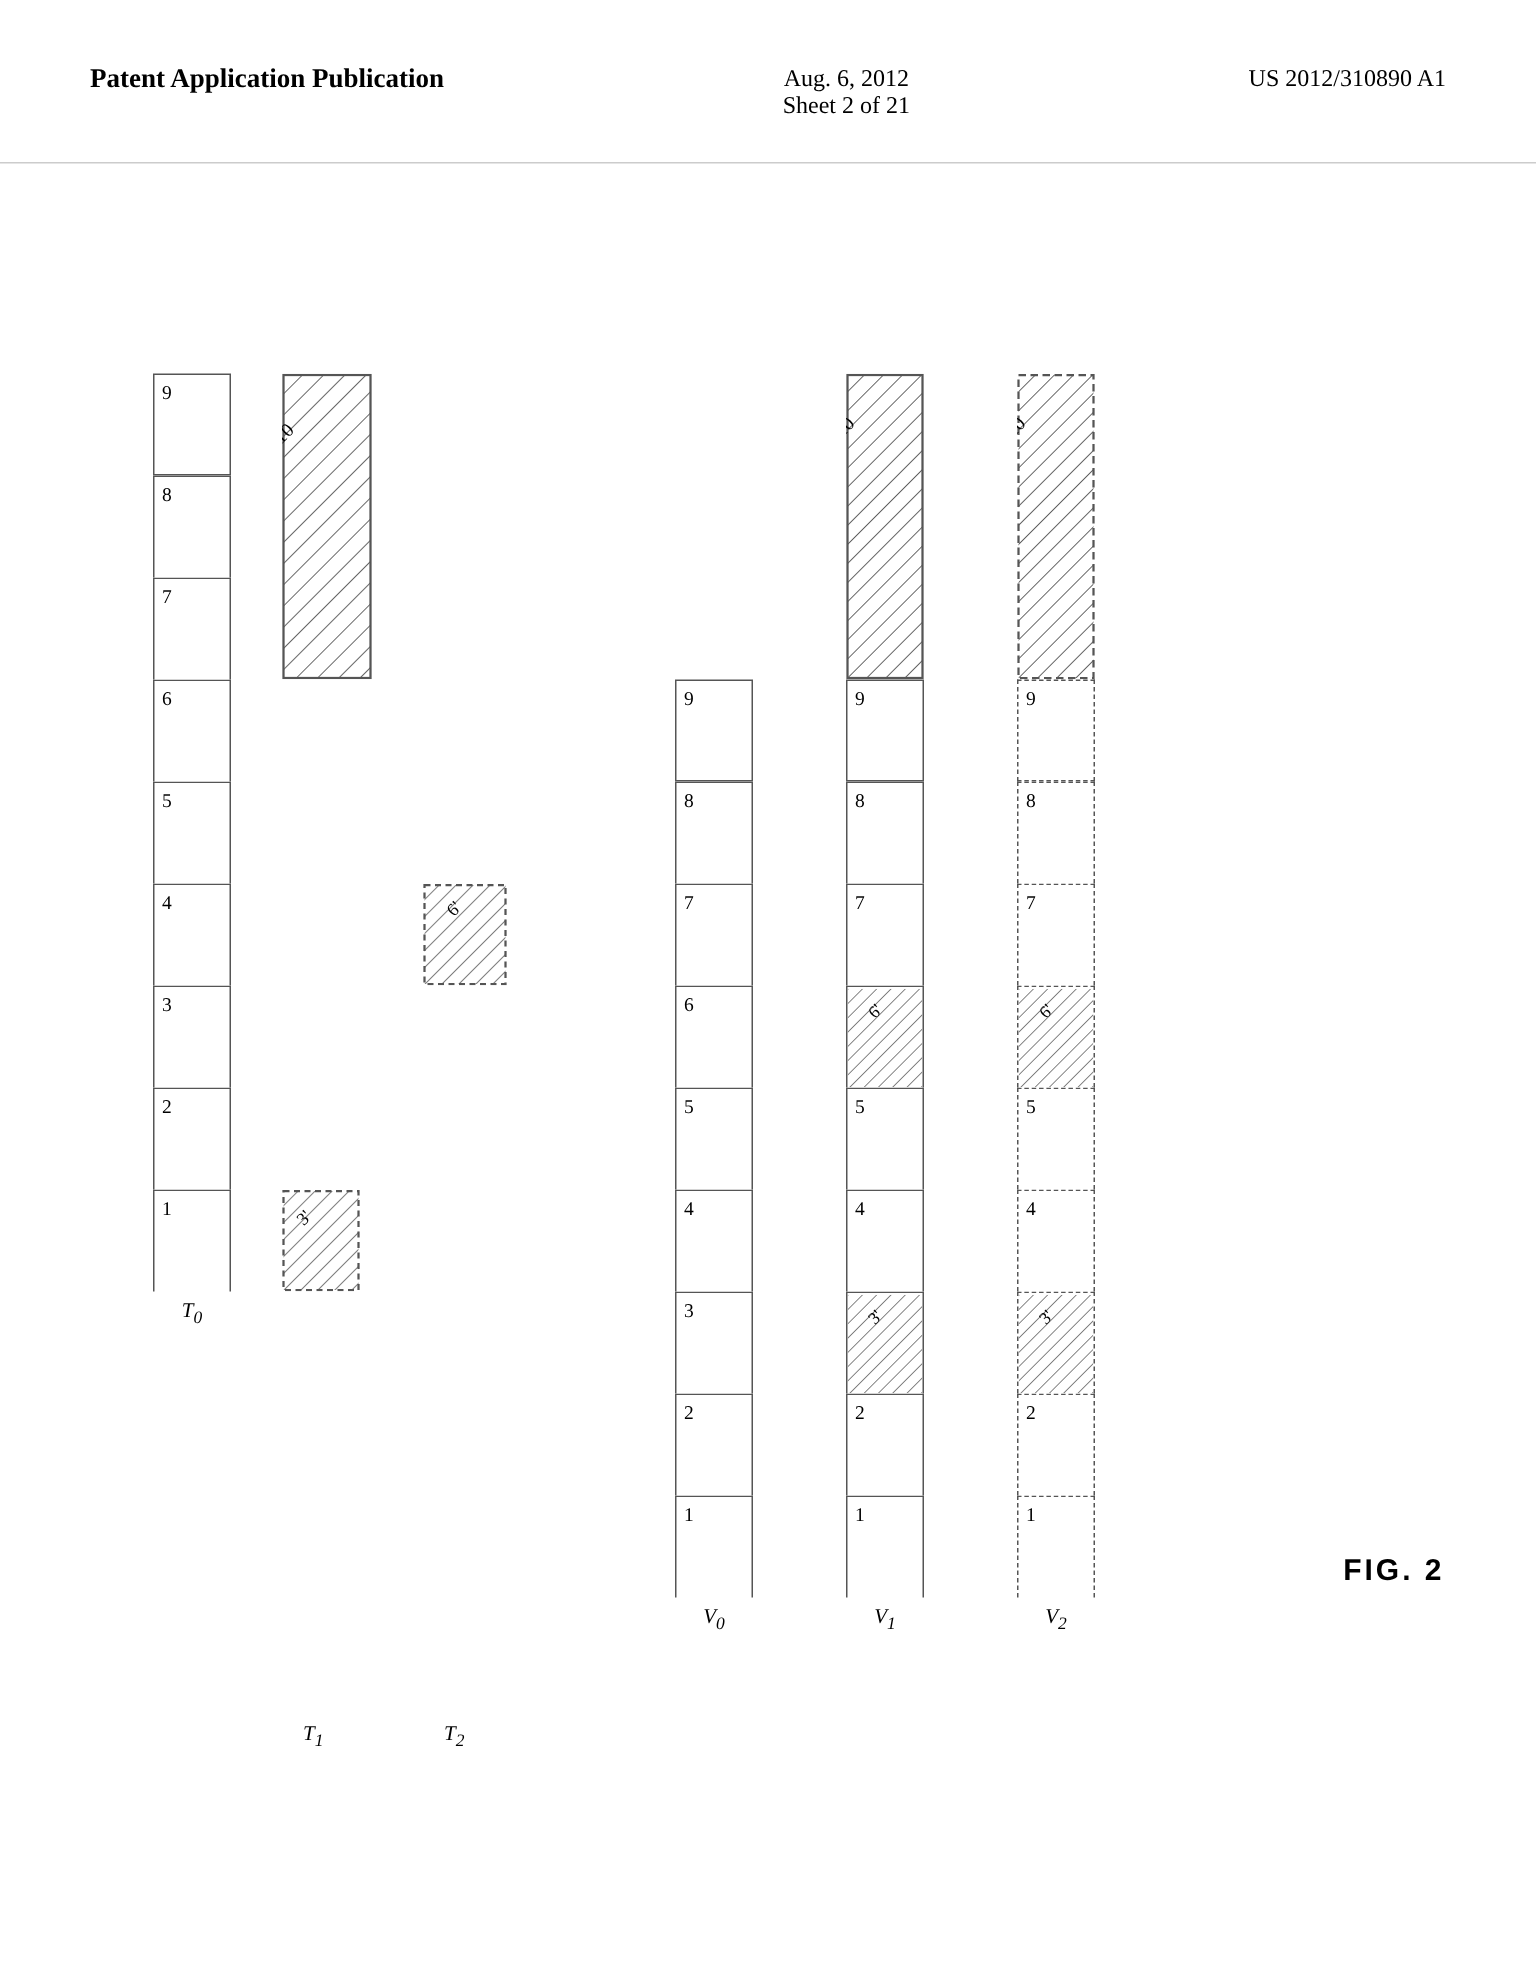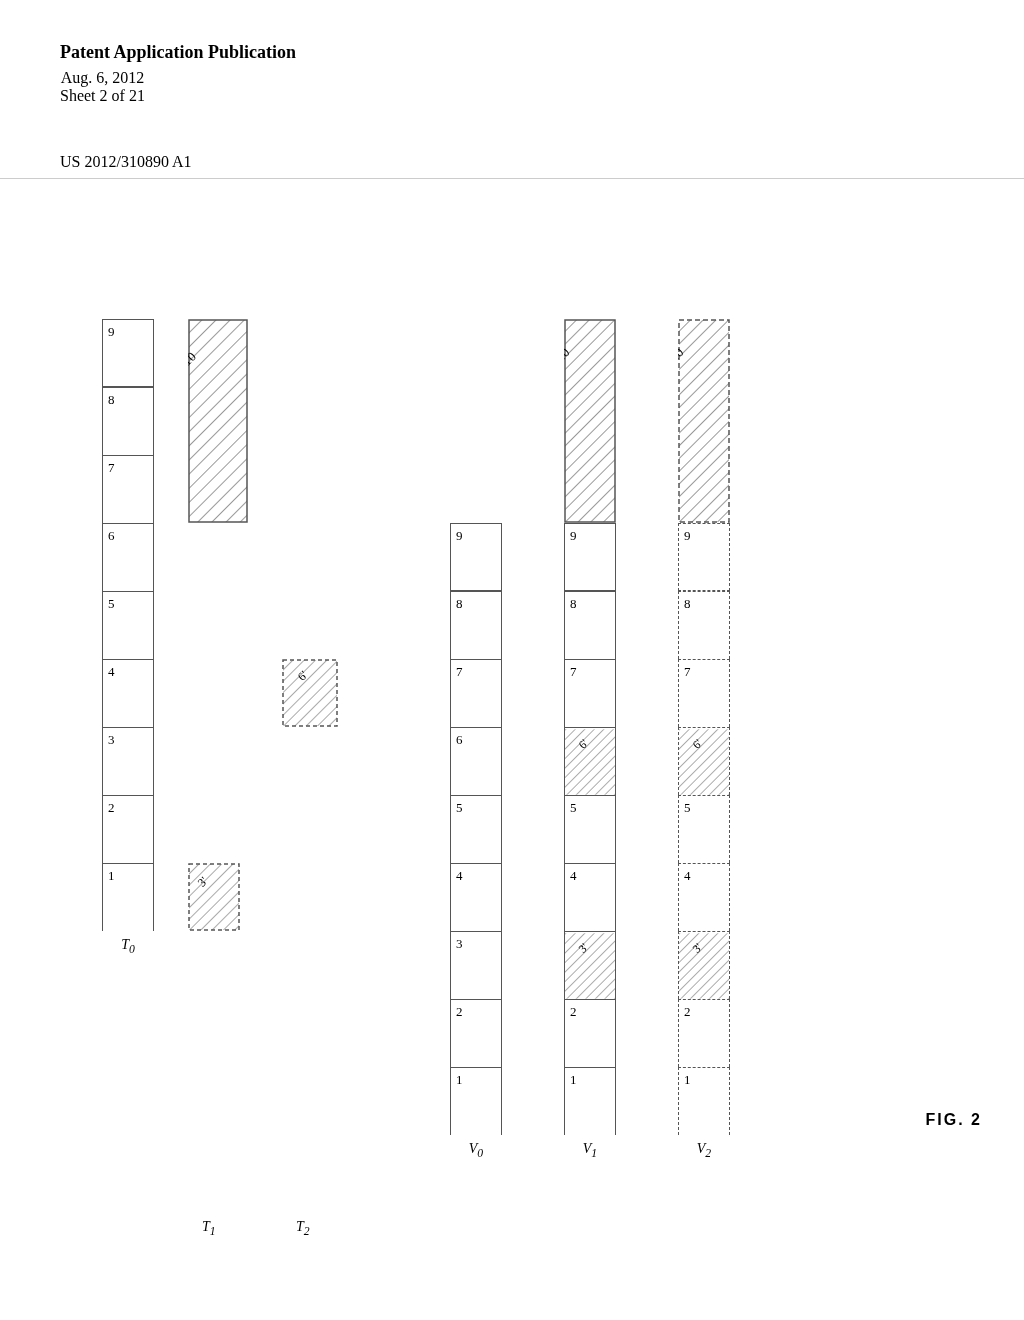--- a/index.html
+++ b/index.html
@@ -10,39 +10,37 @@
       font-family: 'Times New Roman', Times, serif;
       position: relative;
       overflow: hidden;
     }
 
     
     .header {
       display: flex;
       justify-content: space-between;
       align-items: flex-start;
-      padding: 40px 60px 7px 60px;
+      padding: 40px 60px 28px 60px;
       border-bottom: 1px solid #ccc;
-      flex-direction: column;
     }
     .header-left {
       font-size: 18px;
       font-weight: bold;
       line-height: 1.4;
     }
     .header-center {
       font-size: 16px;
       text-align: center;
       padding-top: 4px;
     }
     .header-right {
       font-size: 16px;
       text-align: right;
       padding-top: 4px;
-      margin-top: 44px;
     }
 
     
     .diagram-area {
       position: relative;
       width: 100%;
       height: 1170px;
     }
 
     
@@ -294,17 +292,17 @@
       <defs>
         <pattern id="hvtop2" patternUnits="userSpaceOnUse" width="9" height="9" patternTransform="rotate(45)">
           <line x1="0" y1="0" x2="0" y2="9" stroke="#555" stroke-width="1.2"></line>
         </pattern>
       </defs>
       <rect x="1" y="1" width="50" height="202" fill="url(#hvtop2)"></rect>
       <text x="34" y="28" font-size="13" font-family="serif" transform="rotate(-45,34,80)">10</text>
     </svg>
   </div>
 
-  <div style="position:absolute; right:42px; bottom:220px; font-size:16px; font-weight:bold; font-family:'Arial',sans-serif; letter-spacing:2px;">
+  <div style="position:absolute; right:61px; bottom:220px; font-size:20px; font-weight:bold; font-family:'Arial',sans-serif; letter-spacing:2px;">
     <span>FIG. 2</span>
   </div>
 
 </div>
 
 </body></html>

